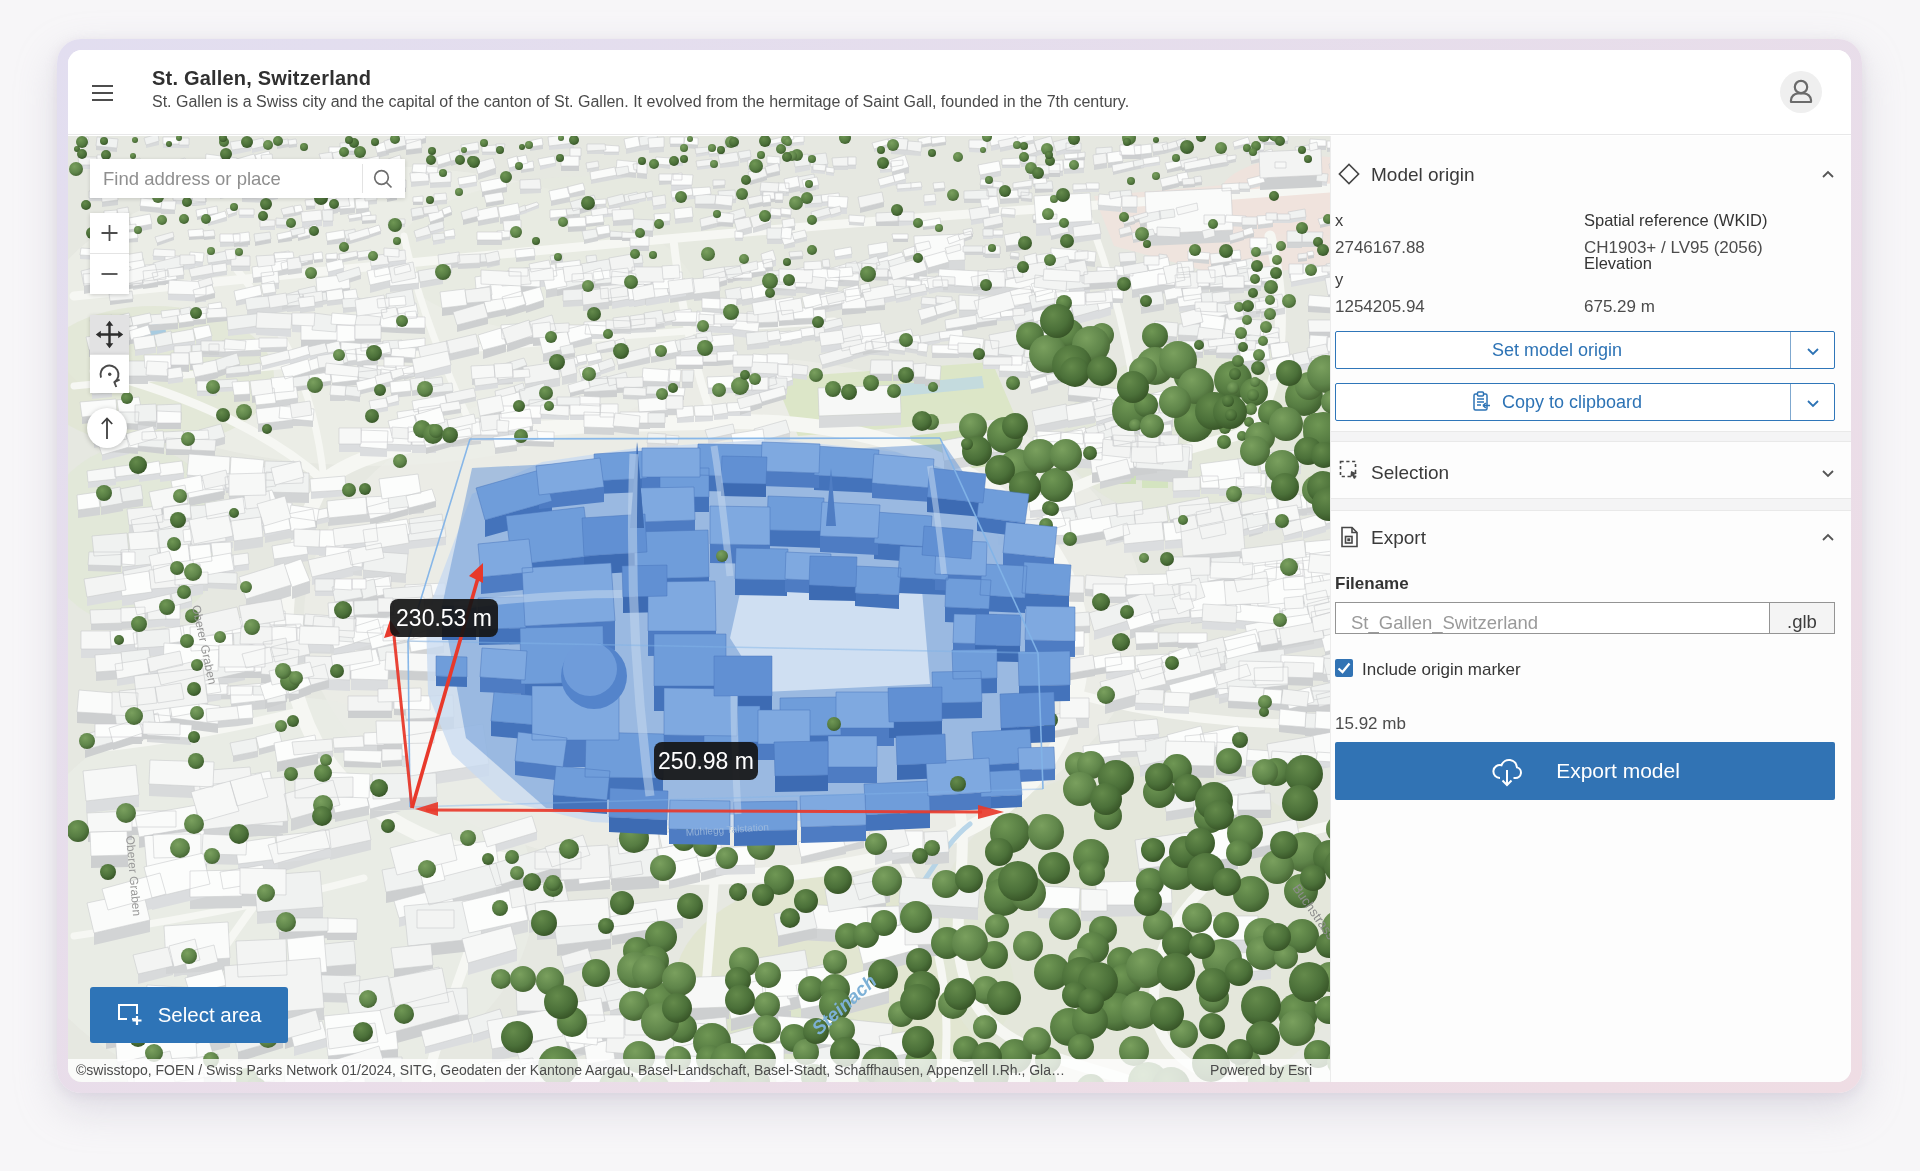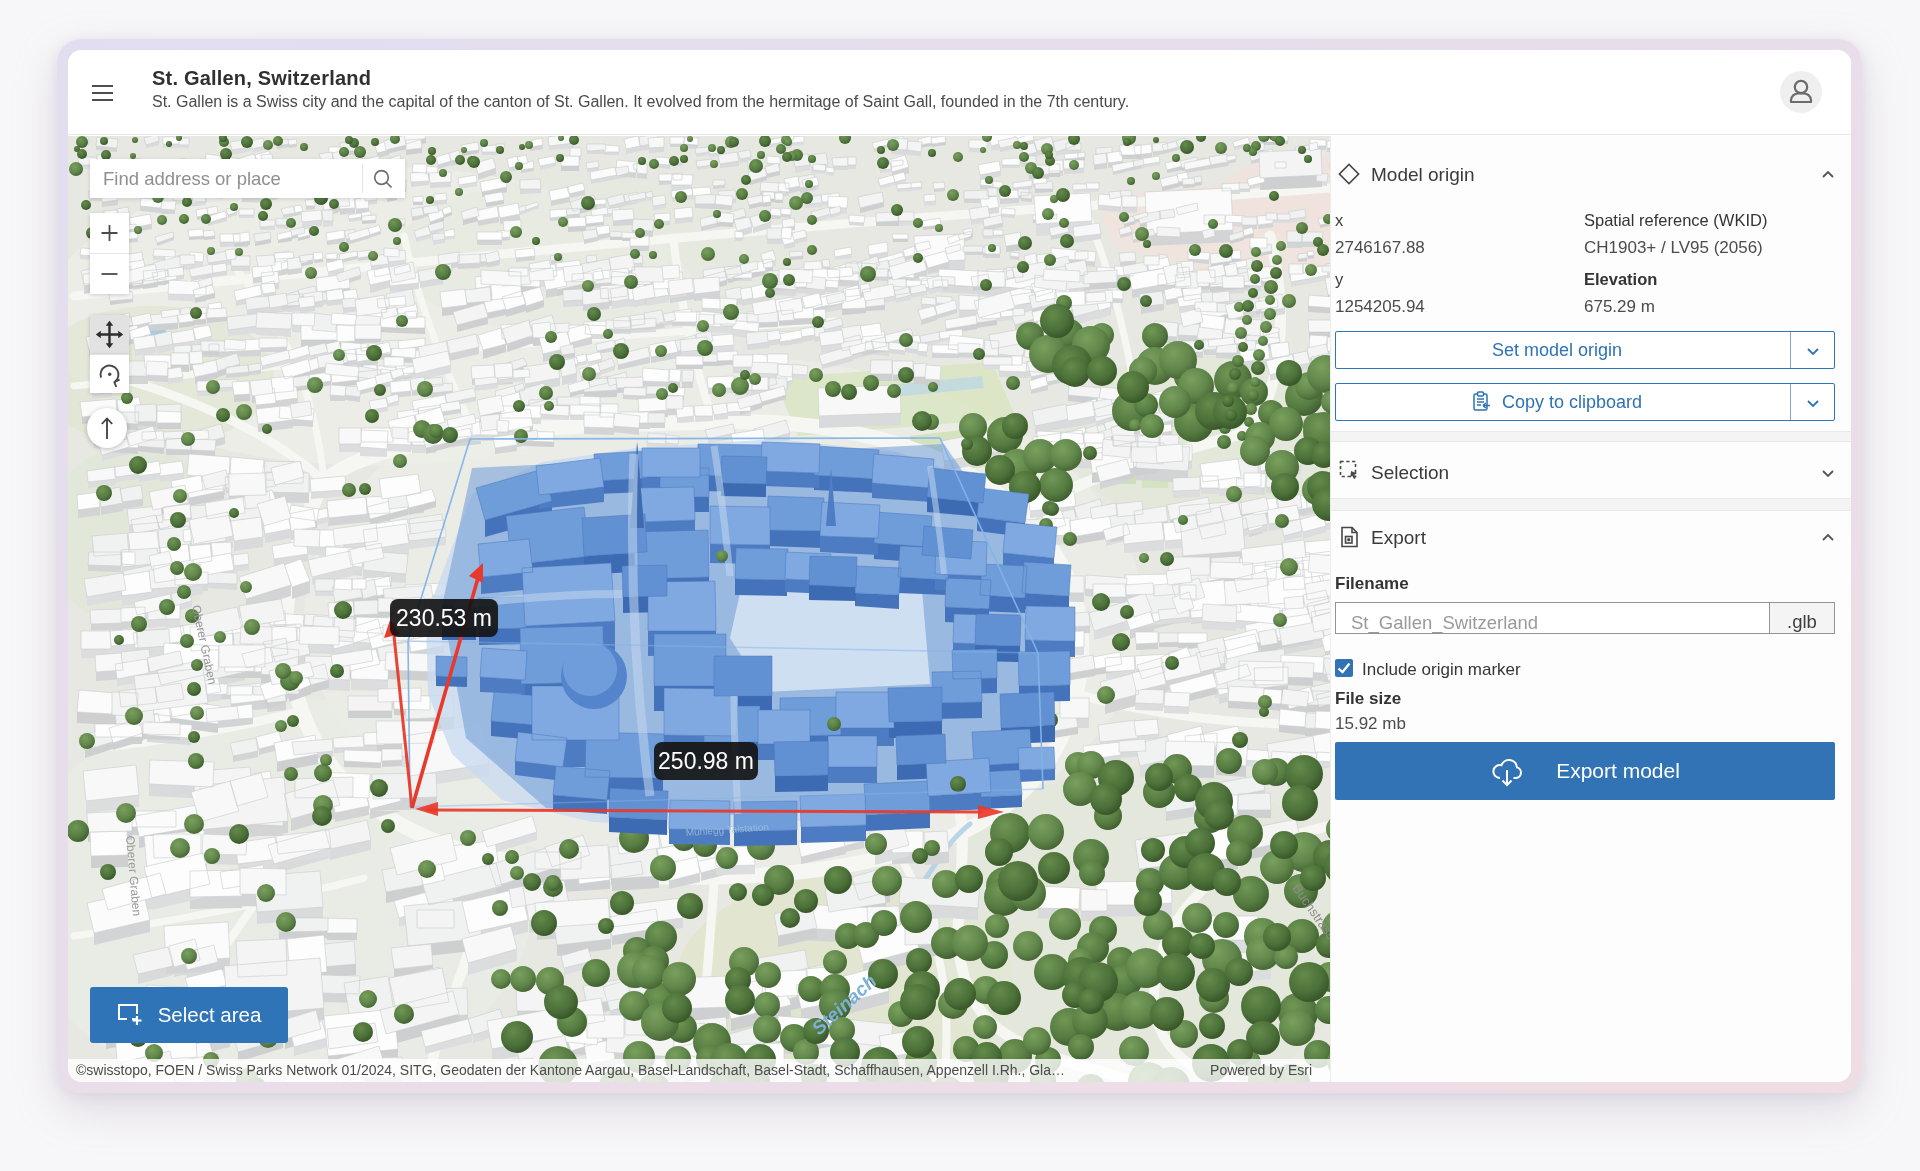--- a/index.html
+++ b/index.html
@@ -883,21 +883,21 @@
         </svg>
   <svg style="position:absolute;left:7px;top:27px" width="22" height="22" viewBox="0 0 22 22" fill="none" stroke="#474747" stroke-width="1.6">
           <rect x="4.2" y="4.2" width="13.6" height="13.6" transform="rotate(45 11 11)"></rect>
         </svg>
   <div class="prow ptitle" style="left:40px;top:28px">Model origin</div>
   <div class="prow plabel" style="left:4px;top:75px">x</div>
   <div class="prow plabel bold" style="left:253px;top:75px;font-weight:normal">Spatial reference (WKID)</div>
   <div class="prow pval" style="left:4px;top:102px">2746167.88</div>
   <div class="prow pval" style="left:253px;top:102px">CH1903+ / LV95 (2056)</div>
   <div class="prow plabel" style="left:4px;top:134px">y</div>
-  <div class="prow plabel bold" style="left:253px;top:134px;font-weight:bold">Elevation</div>
+  <div class="prow plabel bold" style="left:253px;top:118px;font-weight:normal">Elevation</div>
   <div class="prow pval" style="left:4px;top:161px">1254205.94</div>
   <div class="prow pval" style="left:253px;top:161px">675.29 m</div>
   <div class="obtn" style="top:195px">
           <div class="cap">Set model origin</div>
    <div class="dd">
             <svg class="chev" style="left:15px;top:12px" viewBox="0 0 14 14" fill="none" stroke="#2d73b5" stroke-width="1.8">
               <path d="M2,5 L7,10 L12,5"></path>
             </svg>
           </div>
         </div>
@@ -940,21 +940,20 @@
         </svg>
   <div class="prow plabel bold" style="left:4px;top:438px;font-weight:bold;font-size:17px">Filename</div>
   <div id="fninput">
           <span class="ph">St_Gallen_Switzerland</span>
           <span class="suf">.glb</span>
         </div>
   <div id="cbx"><svg width="18" height="18" viewBox="0 0 18 18" fill="none" stroke="#fff" stroke-width="2.3">
             <path d="M3.5,9.5 L7.5,13 L14.5,4.5"></path>
           </svg></div>
   <div class="prow plabel" style="left:31px;top:524px;font-size:17px;color:#363636">Include origin marker</div>
-  <div class="prow plabel bold" style="left:4px;top:553px;font-weight:bold;font-size:17px">File size</div>
   <div class="prow pval" style="left:4px;top:578px">15.92 mb</div>
   <div id="exportbtn">
    <svg width="34" height="31" viewBox="0 0 34 31" fill="none" stroke="#fff" stroke-width="2">
     <path d="M10,22 a6.5,6.5 0 1 1 1.5,-12.8 a8,8 0 0 1 15.5,2.2 a5.4,5.4 0 0 1 -1.5,10.6 h-2"></path>
     <path d="M17,14 L17,29 M12.5,24.5 L17,29 L21.5,24.5"></path>
    </svg>
    <span>Export model</span>
   </div>
  </div>
 </div>

